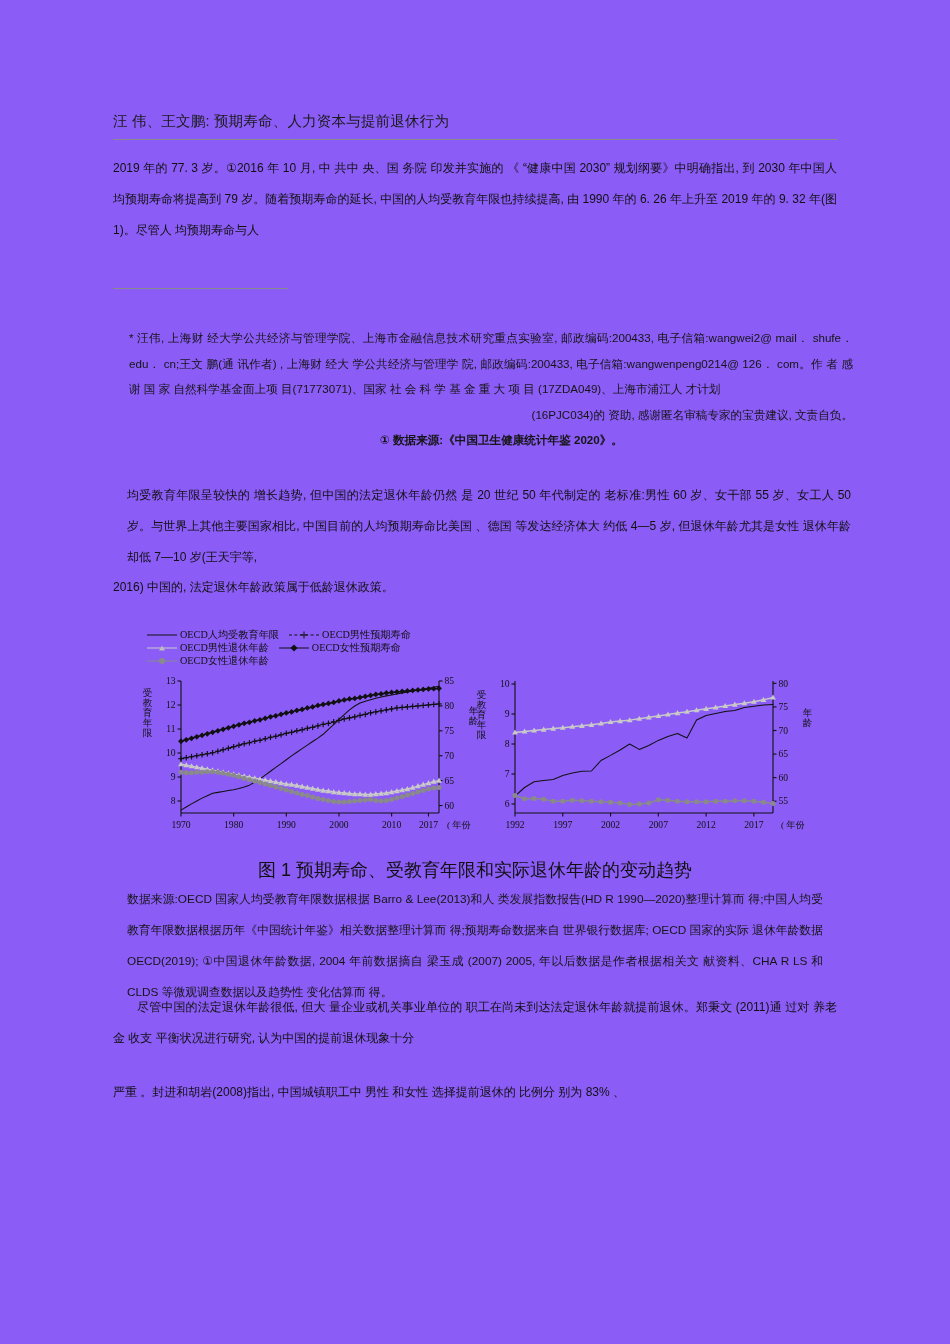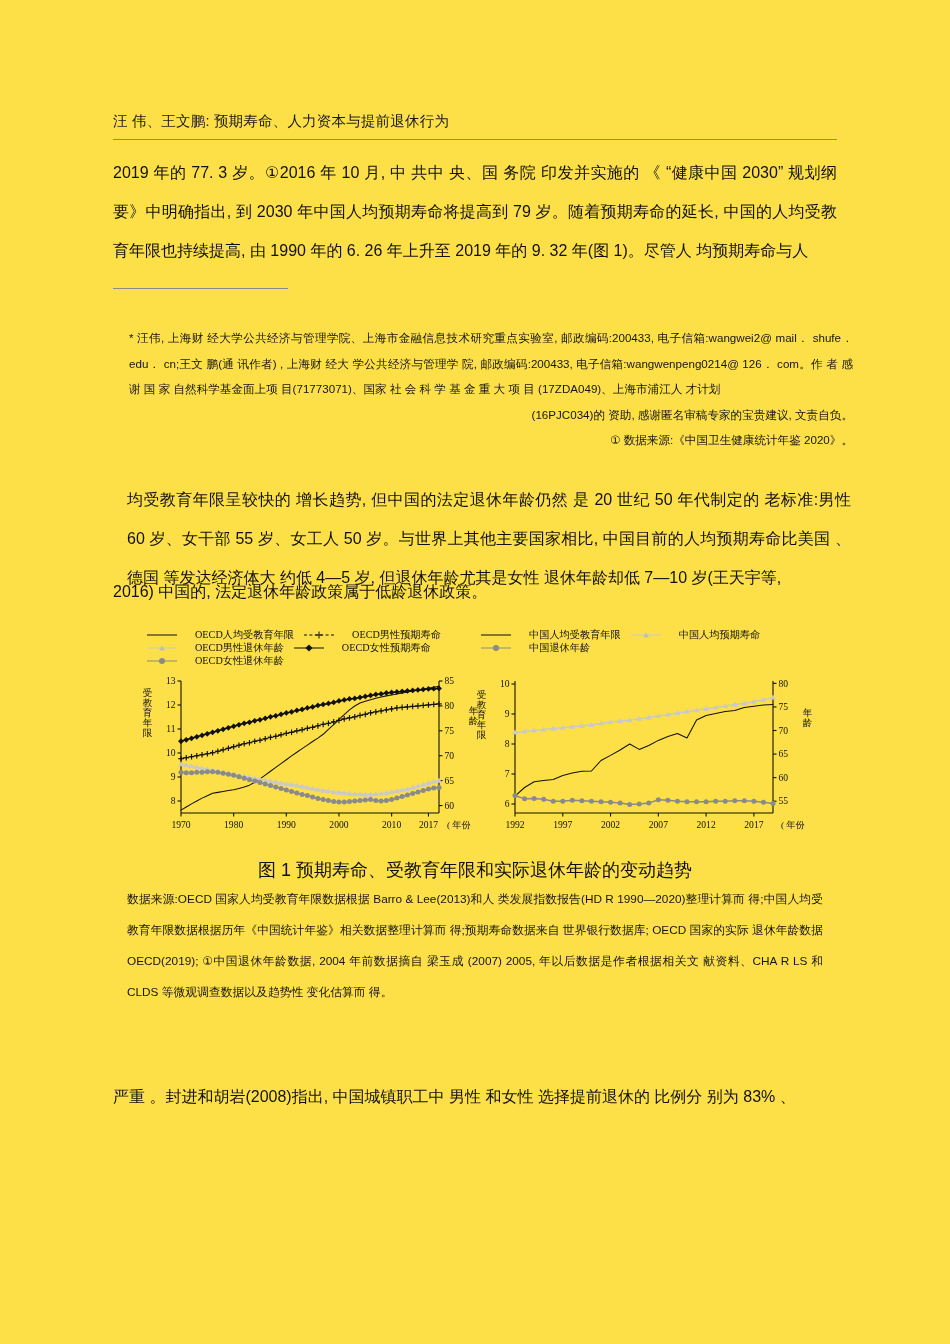--- a/index.html
+++ b/index.html
@@ -10,21 +10,21 @@
   }
   body {
     font-family: "Liberation Sans", "DejaVu Sans", sans-serif;
     color: #000000;
   }
   #page {
     position: relative;
     width: 950px;
     height: 1344px;
     margin: 0 auto;
-    background: #fde047;
+    background: #8b5cf6;
     overflow: hidden;
   }
   .content {
     position: absolute;
     left: 113px;
     top: 0;
     width: 724px;
     height: 1344px;
   }
 
@@ -43,22 +43,22 @@
     left: 0;
     top: 139px;
     width: 724px;
     height: 0;
     border-top: 1px solid #8a8a8a;
   }
 
   
   .para {
     position: absolute;
-    font-size: 16px;
-    line-height: 39px;
+    font-size: 12px;
+    line-height: 31px;
     color: #111;
     text-align: justify;
     text-justify: inter-ideograph;
   }
   .para.p1   { left: 0;  top: 153px;  width: 724px; }
   .para.p2   { left: 0;  top: 480px;  width: 724px; margin-left: 14px; }
   .para.p2b  { left: 0;  top: 572px;  width: 724px; }
   .para.p3   { left: 0;  top: 992px;  width: 724px; }
   .para.p3b  { left: 0;  top: 1077px; width: 724px; }
 
@@ -83,22 +83,23 @@
     color: #151515;
     text-align: justify;
     text-justify: inter-ideograph;
   }
   .footnote .fnline2 {
     display: block;
     text-align: right;
   }
   .footnote .fnline3 {
     display: block;
-    text-align: right;
+    text-align: center;
     text-indent: 1.8em;
+    font-weight: bold;
   }
 
   
   .figure {
     position: absolute;
     left: 34px;
     top: 628px;
     width: 660px;
     height: 215px;
   }
@@ -115,21 +116,21 @@
     position: absolute;
     left: 0;
     top: 0;
     width: 326px;
     font-family: "Liberation Serif", "DejaVu Serif", serif;
     font-size: 10.2px;
     line-height: 13px;
     color: #111;
   }
   .legend .lrow { display: flex; gap: 10px; }
-  .legend .litem { display: flex; align-items: center; gap: 18px; white-space: nowrap; }
+  .legend .litem { display: flex; align-items: center; gap: 3px; white-space: nowrap; }
   .swatch { display: inline-block; width: 30px; height: 10px; position: relative; flex: 0 0 auto; }
   .swatch i {
     position: absolute; left: 0; right: 0; top: 50%;
     height: 0; border-top: 1.6px solid #111; transform: translateY(-50%);
   }
   .swatch.dashed i { border-top: 1.2px dashed #111; }
   .swatch.light i  { border-top: 1.6px solid #c9c9c9; }
   .swatch.mid i    { border-top: 1.6px solid #8a8a8a; }
   .swatch b {
     position: absolute; left: 50%; top: 50%;
@@ -555,46 +556,20 @@
               <circle cx="270.9387755102041" cy="119.07924528301885" r="2.5" fill="#8a8a8a"></circle>
               <circle cx="276.2040816326531" cy="117.58490566037736" r="2.5" fill="#8a8a8a"></circle>
               <circle cx="281.46938775510205" cy="116.09056603773587" r="2.5" fill="#8a8a8a"></circle>
               <circle cx="286.734693877551" cy="115.09433962264151" r="2.5" fill="#8a8a8a"></circle>
               <circle cx="292" cy="114.59622641509434" r="2.5" fill="#8a8a8a"></circle>
             </svg>
         </div>
       </div>
 
       <div class="chartbox right">
-        <div class="legend">
-          <div class="lrow">
-            <span class="litem">
-              <span class="swatch">
-                  <i></i>
-                </span>
-              <span>中国人均受教育年限</span>
-            </span>
-            <span class="litem">
-              <span class="swatch light tri">
-                  <i></i>
-                  <b></b>
-                </span>
-              <span>中国人均预期寿命</span>
-            </span>
-          </div>
-          <div class="lrow">
-            <span class="litem">
-              <span class="swatch mid circ-mid">
-                  <i></i>
-                  <b></b>
-                </span>
-              <span>中国退休年龄</span>
-            </span>
-          </div>
-        </div>
         <div class="axlabel" style="left:-5px; top:62px;">受<br>教<br>育<br>年<br>限</div>
         <div class="axlabel" style="right:-6px; top:80px;">年<br>龄</div>
         <div class="plotwrap">
           <svg id="svg-china" width="326" height="170" viewBox="0 0 326 170">
               <line x1="34" y1="8" x2="34" y2="140" stroke="#111" stroke-width="1.1"></line>
               <line x1="292" y1="8" x2="292" y2="140" stroke="#111" stroke-width="1.1"></line>
               <line x1="34" y1="140" x2="292" y2="140" stroke="#111" stroke-width="1.1"></line>
               <line x1="30.5" y1="131" x2="34" y2="131" stroke="#111" stroke-width="1.1"></line>
               <text x="28.5" y="134.2" text-anchor="end" style="font-family:&quot;Liberation Serif&quot;,&quot;DejaVu Serif&quot;,serif;font-size:9.6px;fill:#111;">6</text>
               <line x1="30.5" y1="101" x2="34" y2="101" stroke="#111" stroke-width="1.1"></line>
@@ -692,16 +667,17 @@
             </svg>
         </div>
       </div>
     </div>
 
     <div class="figcaption">图 1 预期寿命、受教育年限和实际退休年龄的变动趋势</div>
     <div class="fignote">
       <span class="first">数据来源:OECD 国家人均受教育年限数据根据 Barro &amp; Lee(2013)和人 类发展指数报告(HD R 1990—2020)整理计算而 得;中国人均受教育年限数据根据历年《中国统计年鉴》相关数据整理计算而 得;预期寿命数据来自 世界银行数据库; OECD 国家的实际 退休年龄数据 OECD(2019); ①中国退休年龄数据, 2004 年前数据摘自 梁玉成 (2007) 2005, 年以后数据是作者根据相关文 献资料、CHA R LS 和 CLDS 等微观调查数据以及趋势性 变化估算而 得。</span>
     </div>
 
+    <div class="para p3"><span class="indent"></span><span>尽管中国的法定退休年龄很低, 但大 量企业或机关事业单位的 职工在尚未到达法定退休年龄就提前退休。郑秉文 (2011)通 过对 养老金 收支 平衡状况进行研究, 认为中国的提前退休现象十分</span></div>
     <div class="para p3b">严重 。封进和胡岩(2008)指出, 中国城镇职工中 男性 和女性 选择提前退休的 比例分 别为 83% 、</div>
 
   </div>
 </div>
 
 </body></html>

